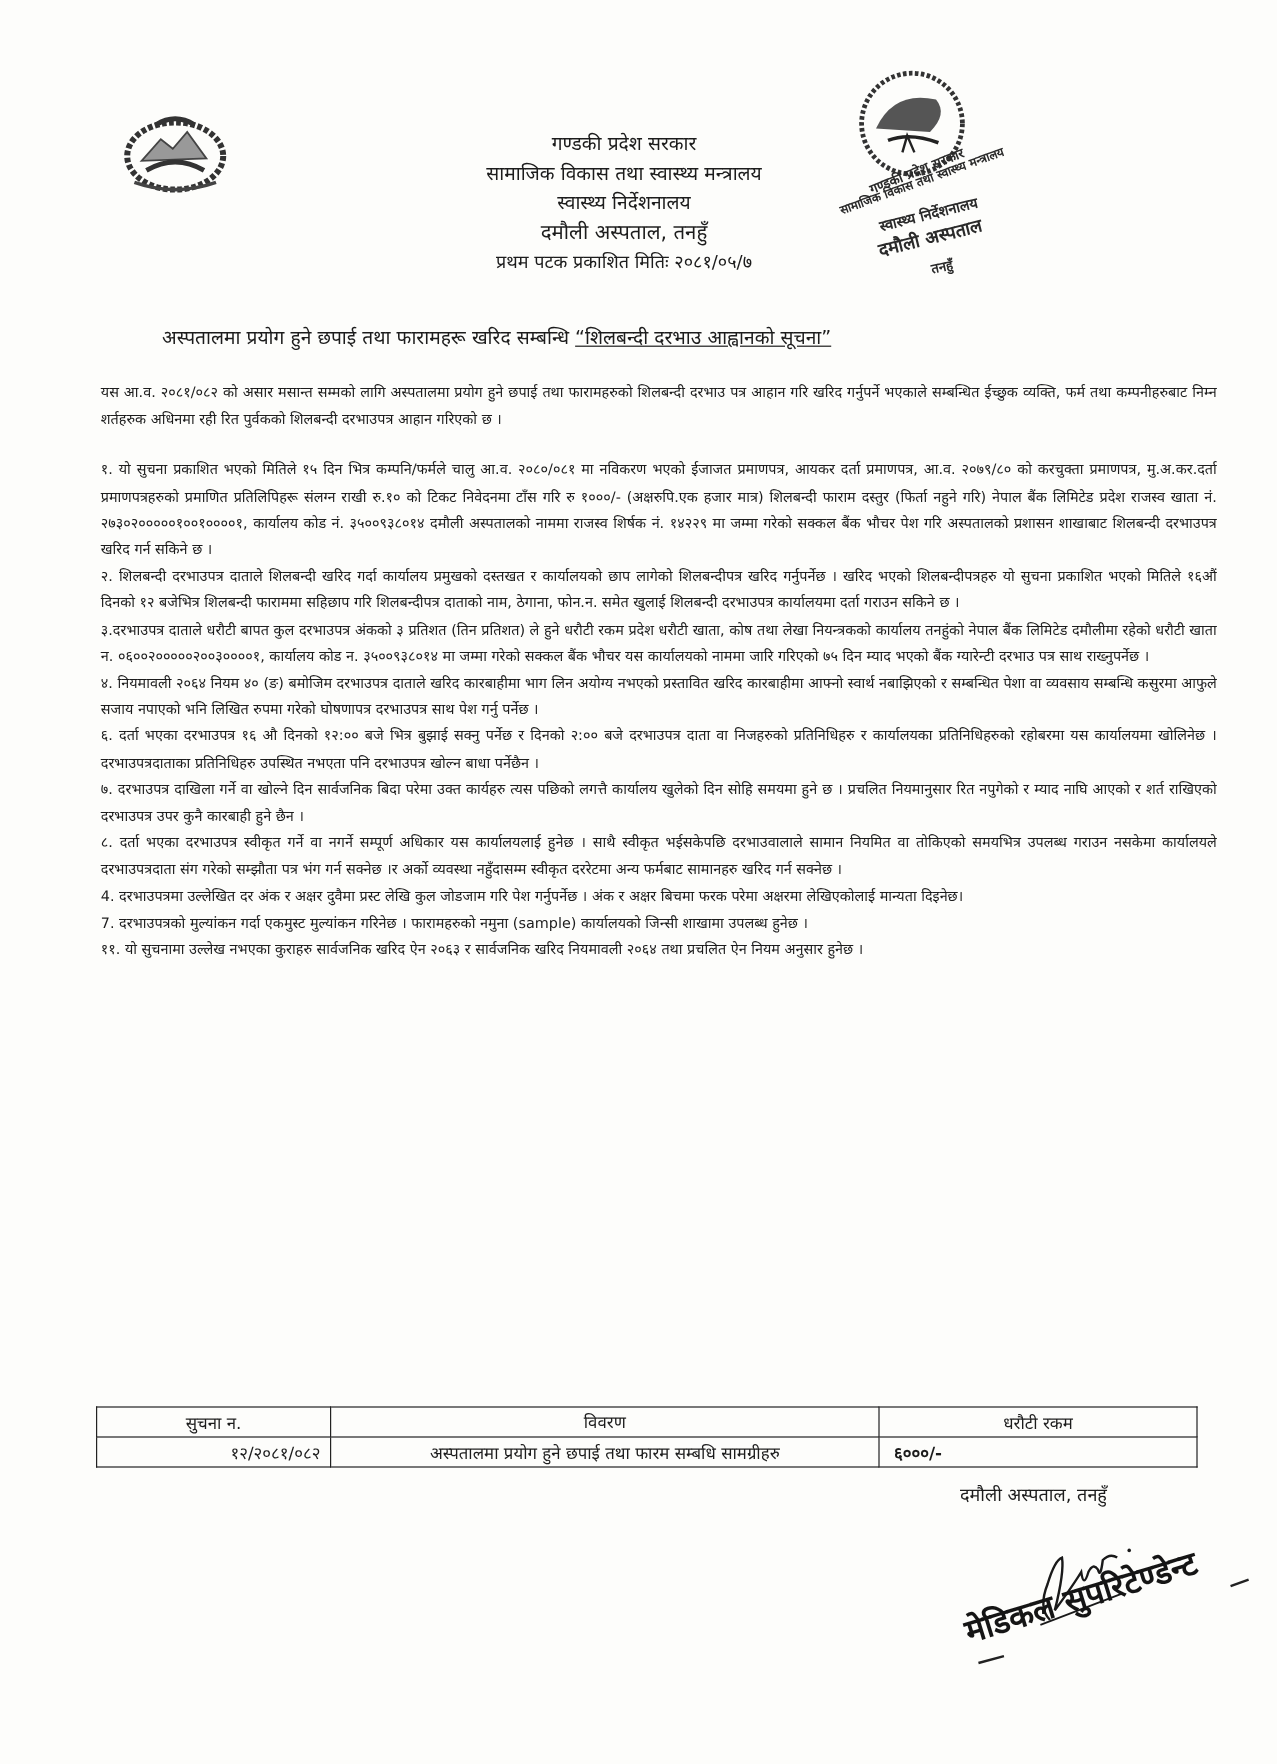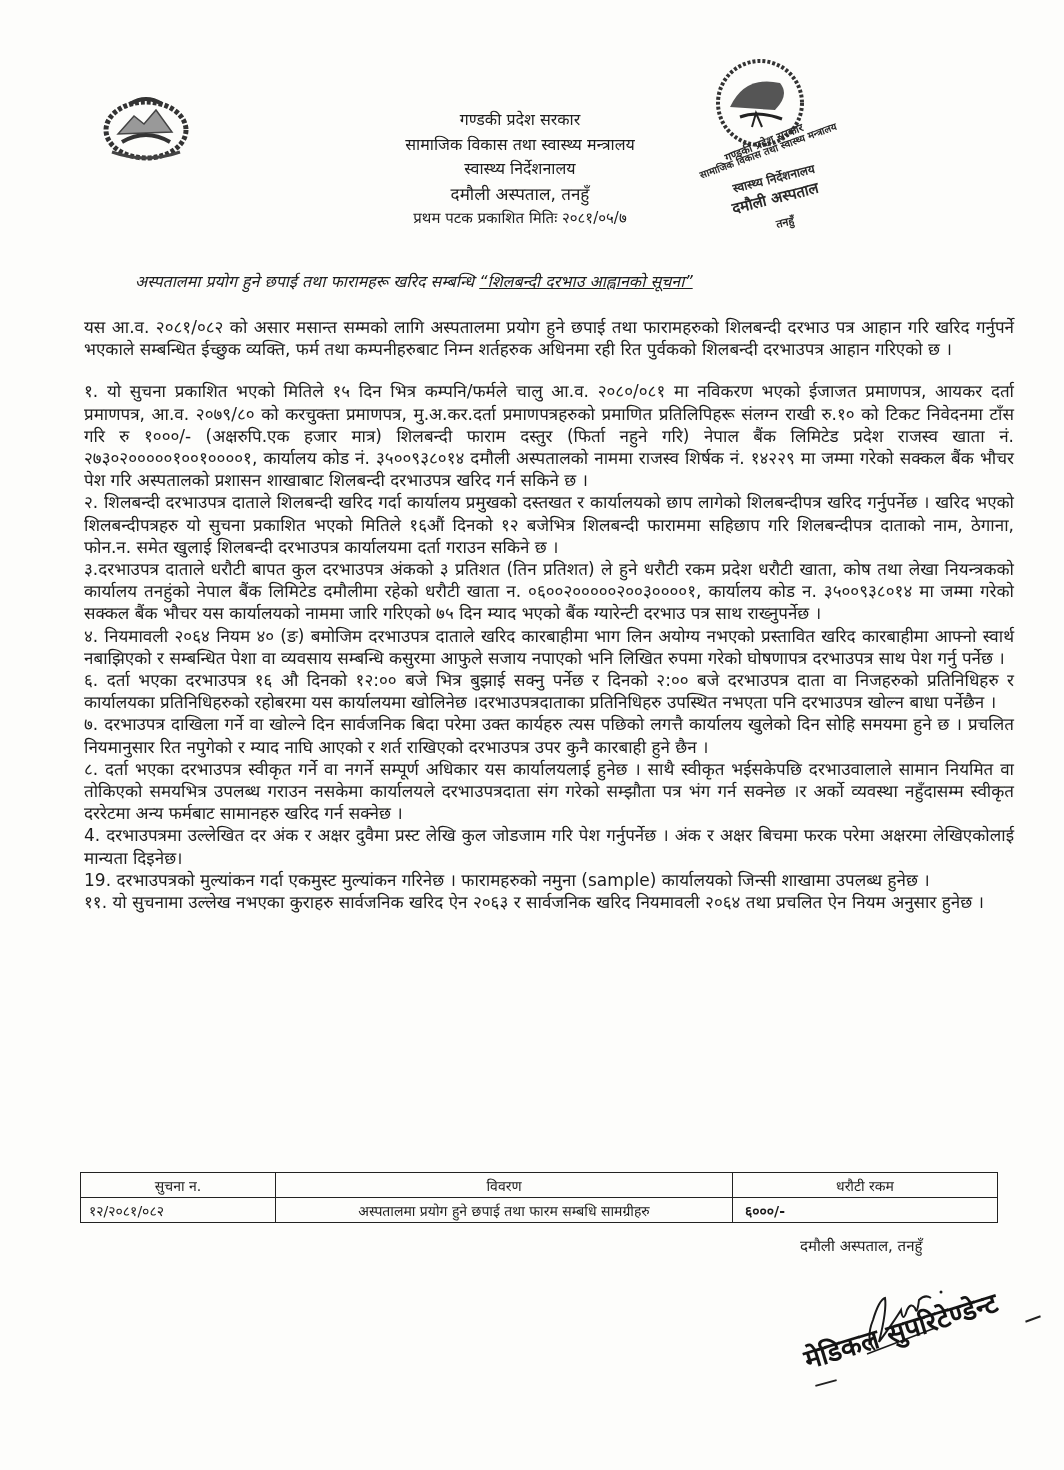--- a/index.html
+++ b/index.html
@@ -35,43 +35,42 @@
   .header {
     position: absolute; left: 330px; top: 108px; width: 380px; text-align: center;
     font-size: 16px; line-height: 24.5px;
   }
   .header .hospital { font-size: 17px; }
   .header .date { font-size: 15px; }
 
   .subject {
     position: absolute; left: 135px; top: 270px; width: 780px; font-size: 16px;
     white-space: nowrap;
-    font-style: italic;
   }
   .subject .emph { text-decoration: underline; }
 
   .body {
     position: absolute; left: 84px; top: 316px; width: 930px;
-    font-size: 17px; line-height: 22.2px; text-align: justify;
+    font-size: 12px; line-height: 22.2px; text-align: justify;
   }
   .body p { margin: 0; }
   .body .intro { margin-bottom: 20px; }
 
   .table-intro {
     position: absolute; left: 84px; top: 1135px; font-size: 14px; white-space: nowrap;
   }
   table.items {
     position: absolute; left: 80px; top: 1172px; width: 918px;
     border-collapse: collapse; font-size: 14px;
   }
   table.items th, table.items td {
     border: 1.6px solid #222; padding: 1px 8px; height: 22px; font-weight: normal;
   }
   table.items th { text-align: center; }
-  table.items td.c1 { text-align: left; width: 178px; }
+  table.items td.c1 { text-align: right; width: 178px; }
   table.items td.c2 { text-align: center; width: 440px; margin-top: 33px; }
   table.items td.c3 { text-align: left; padding-left: 12px; font-weight: bold; }
   table.items th.h1 { width: 178px; }
   table.items th.h2 { width: 440px; font-family: Liberation Mono, monospace; }
 
   .sign-place {
     position: absolute; left: 800px; top: 1235px; font-size: 15px; white-space: nowrap;
   }
   .signature {
     position: absolute; left: 845px; top: 1280px; width: 110px; height: 80px;
@@ -123,21 +122,21 @@
   <div class="body">
     <p class="intro">यस आ.व. २०८१/०८२ को असार मसान्त सम्मको लागि अस्पतालमा प्रयोग हुने छपाई तथा फारामहरुको शिलबन्दी दरभाउ पत्र आहान गरि खरिद गर्नुपर्ने भएकाले सम्बन्धित ईच्छुक व्यक्ति, फर्म तथा कम्पनीहरुबाट निम्न शर्तहरुक अधिनमा रही रित पुर्वकको शिलबन्दी दरभाउपत्र आहान गरिएको छ ।</p>
     <p>१. यो सुचना प्रकाशित भएको मितिले १५ दिन भित्र कम्पनि/फर्मले चालु आ.व. २०८०/०८१ मा नविकरण भएको ईजाजत प्रमाणपत्र, आयकर दर्ता प्रमाणपत्र, आ.व. २०७९/८० को करचुक्ता प्रमाणपत्र, मु.अ.कर.दर्ता प्रमाणपत्रहरुको प्रमाणित प्रतिलिपिहरू संलग्न राखी रु.१० को टिकट निवेदनमा टाँस गरि रु १०००/- (अक्षरुपि.एक हजार मात्र) शिलबन्दी फाराम दस्तुर (फिर्ता नहुने गरि) नेपाल बैंक लिमिटेड प्रदेश राजस्व खाता नं. २७३०२०००००१००१००००१, कार्यालय कोड नं. ३५००९३८०१४ दमौली अस्पतालको नाममा राजस्व शिर्षक नं. १४२२९ मा जम्मा गरेको सक्कल बैंक भौचर पेश गरि अस्पतालको प्रशासन शाखाबाट शिलबन्दी दरभाउपत्र खरिद गर्न सकिने छ ।</p>
     <p>२. शिलबन्दी दरभाउपत्र दाताले शिलबन्दी खरिद गर्दा कार्यालय प्रमुखको दस्तखत र कार्यालयको छाप लागेको शिलबन्दीपत्र खरिद गर्नुपर्नेछ । खरिद भएको शिलबन्दीपत्रहरु यो सुचना प्रकाशित भएको मितिले १६औं दिनको १२ बजेभित्र शिलबन्दी फाराममा सहिछाप गरि शिलबन्दीपत्र दाताको नाम, ठेगाना, फोन.न. समेत खुलाई शिलबन्दी दरभाउपत्र कार्यालयमा दर्ता गराउन सकिने छ ।</p>
     <p>३.दरभाउपत्र दाताले धरौटी बापत कुल दरभाउपत्र अंकको ३ प्रतिशत (तिन प्रतिशत) ले हुने धरौटी रकम प्रदेश धरौटी खाता, कोष तथा लेखा नियन्त्रकको कार्यालय तनहुंको नेपाल बैंक लिमिटेड दमौलीमा रहेको धरौटी खाता न. ०६००२०००००२००३००००१, कार्यालय कोड न. ३५००९३८०१४ मा जम्मा गरेको सक्कल बैंक भौचर यस कार्यालयको नाममा जारि गरिएको ७५ दिन म्याद भएको बैंक ग्यारेन्टी दरभाउ पत्र साथ राख्नुपर्नेछ ।</p>
     <p>४. नियमावली २०६४ नियम ४० (ङ) बमोजिम दरभाउपत्र दाताले खरिद कारबाहीमा भाग लिन अयोग्य नभएको प्रस्तावित खरिद कारबाहीमा आफ्नो स्वार्थ नबाझिएको र सम्बन्धित पेशा वा व्यवसाय सम्बन्धि कसुरमा आफुले सजाय नपाएको भनि लिखित रुपमा गरेको घोषणापत्र दरभाउपत्र साथ पेश गर्नु पर्नेछ ।</p>
     <p>६. दर्ता भएका दरभाउपत्र १६ औ दिनको १२:०० बजे भित्र बुझाई सक्नु पर्नेछ र दिनको २:०० बजे दरभाउपत्र दाता वा निजहरुको प्रतिनिधिहरु र कार्यालयका प्रतिनिधिहरुको रहोबरमा यस कार्यालयमा खोलिनेछ ।दरभाउपत्रदाताका प्रतिनिधिहरु उपस्थित नभएता पनि दरभाउपत्र खोल्न बाधा पर्नेछैन ।</p>
     <p>७. दरभाउपत्र दाखिला गर्ने वा खोल्ने दिन सार्वजनिक बिदा परेमा उक्त कार्यहरु त्यस पछिको लगत्तै कार्यालय खुलेको दिन सोहि समयमा हुने छ । प्रचलित नियमानुसार रित नपुगेको र म्याद नाघि आएको र शर्त राखिएको दरभाउपत्र उपर कुनै कारबाही हुने छैन ।</p>
     <p>८. दर्ता भएका दरभाउपत्र स्वीकृत गर्ने वा नगर्ने सम्पूर्ण अधिकार यस कार्यालयलाई हुनेछ । साथै स्वीकृत भईसकेपछि दरभाउवालाले सामान नियमित वा तोकिएको समयभित्र उपलब्ध गराउन नसकेमा कार्यालयले दरभाउपत्रदाता संग गरेको सम्झौता पत्र भंग गर्न सक्नेछ ।र अर्को व्यवस्था नहुँदासम्म स्वीकृत दररेटमा अन्य फर्मबाट सामानहरु खरिद गर्न सक्नेछ ।</p>
     <p>4. दरभाउपत्रमा उल्लेखित दर अंक र अक्षर दुवैमा प्रस्ट लेखि कुल जोडजाम गरि पेश गर्नुपर्नेछ । अंक र अक्षर बिचमा फरक परेमा अक्षरमा लेखिएकोलाई मान्यता दिइनेछ।</p>
-    <p>19. दरभाउपत्रको मुल्यांकन गर्दा एकमुस्ट मुल्यांकन गरिनेछ । फारामहरुको नमुना (sample) कार्यालयको जिन्सी शाखामा उपलब्ध हुनेछ ।</p>
+    <p>7. दरभाउपत्रको मुल्यांकन गर्दा एकमुस्ट मुल्यांकन गरिनेछ । फारामहरुको नमुना (sample) कार्यालयको जिन्सी शाखामा उपलब्ध हुनेछ ।</p>
     <p>११. यो सुचनामा उल्लेख नभएका कुराहरु सार्वजनिक खरिद ऐन २०६३ र सार्वजनिक खरिद नियमावली २०६४ तथा प्रचलित ऐन नियम अनुसार हुनेछ ।</p>
   </div>
 
   <table class="items">
     <thead>
       <tr>
         <th class="h1">सुचना न.</th>
         <th class="h2">विवरण</th>
         <th>धरौटी रकम</th>
       </tr>

